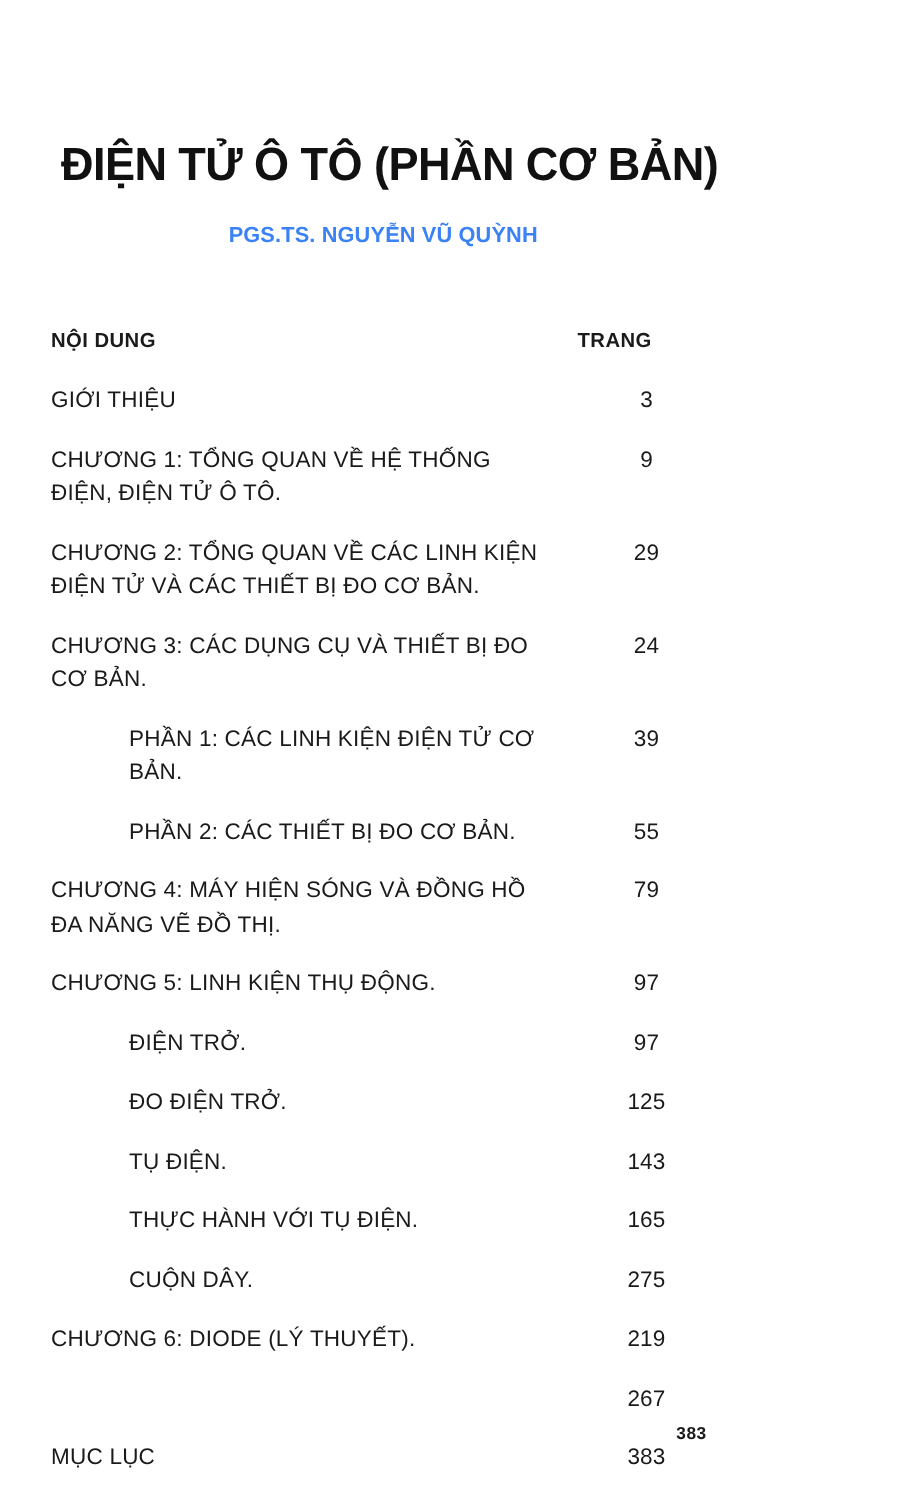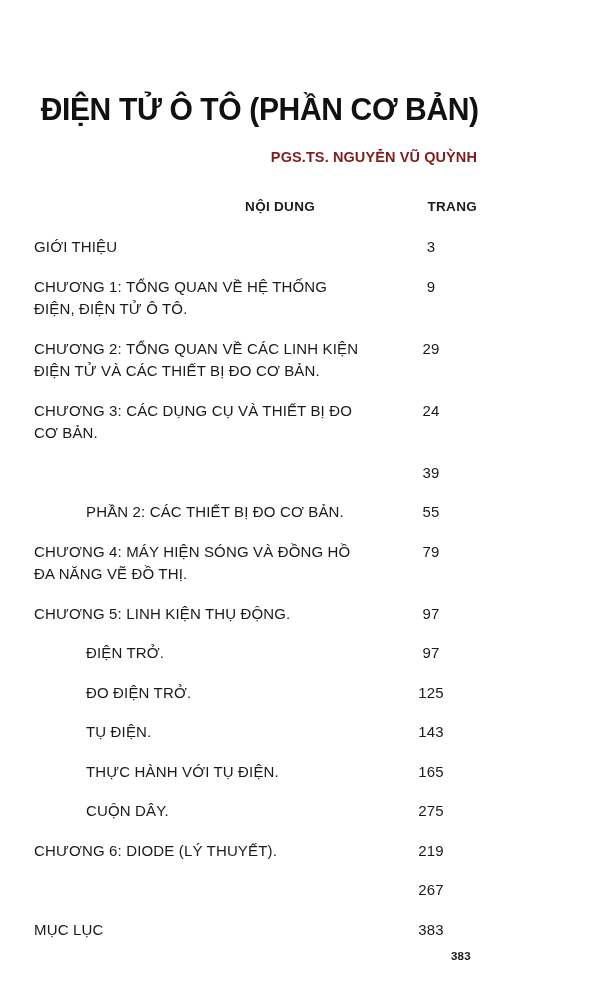--- a/index.html
+++ b/index.html
@@ -29,42 +29,43 @@
     font-size: 31px;
     font-weight: bold;
     letter-spacing: -0.4px;
     color: #111;
     transform: scaleX(0.97);
     white-space: nowrap;
   }
   .doc-author {
     margin: 0;
     padding-top: 21px;
-    text-align: right;
+    text-align: center;
     font-size: 14.5px;
     font-weight: bold;
     letter-spacing: 0.1px;
-    color: #7f1d1d;
+    color: #3b82f6;
   }
   .toc-head {
     margin-top: 34px;
     display: flex;
     align-items: baseline;
     font-size: 13.5px;
     font-weight: bold;
     letter-spacing: 0.3px;
   }
   .toc-head .col-name {
     flex: 1;
-    text-align: right;
+    text-align: left;
     padding-right: 70px;
+    margin-top: 20px;
   }
   .toc-head .col-page {
     width: 92px;
-    text-align: right;
+    text-align: left;
   }
   .toc-list {
     margin-top: 22px;
   }
   .toc-row {
     display: flex;
     align-items: flex-start;
     font-size: 15px;
     line-height: 1.5;
     letter-spacing: 0.15px;
@@ -122,20 +123,21 @@
       <div class="label">CHƯƠNG 2: TỔNG QUAN VỀ CÁC LINH KIỆN ĐIỆN TỬ VÀ CÁC THIẾT BỊ ĐO CƠ BẢN.</div>
       <div class="page-num">29</div>
     </div>
 
     <div class="toc-row">
       <div class="label">CHƯƠNG 3: CÁC DỤNG CỤ VÀ THIẾT BỊ ĐO CƠ BẢN.</div>
       <div class="page-num">24</div>
     </div>
 
     <div class="toc-row indent">
+      <div class="label">PHẦN 1: CÁC LINH KIỆN ĐIỆN TỬ CƠ BẢN.</div>
       <div class="page-num">39</div>
     </div>
 
     <div class="toc-row indent">
       <div class="label">PHẦN 2: CÁC THIẾT BỊ ĐO CƠ BẢN.</div>
       <div class="page-num">55</div>
     </div>
 
     <div class="toc-row">
       <div class="label">CHƯƠNG 4: MÁY HIỆN SÓNG VÀ ĐỒNG HỒ ĐA NĂNG VẼ ĐỒ THỊ.</div>

